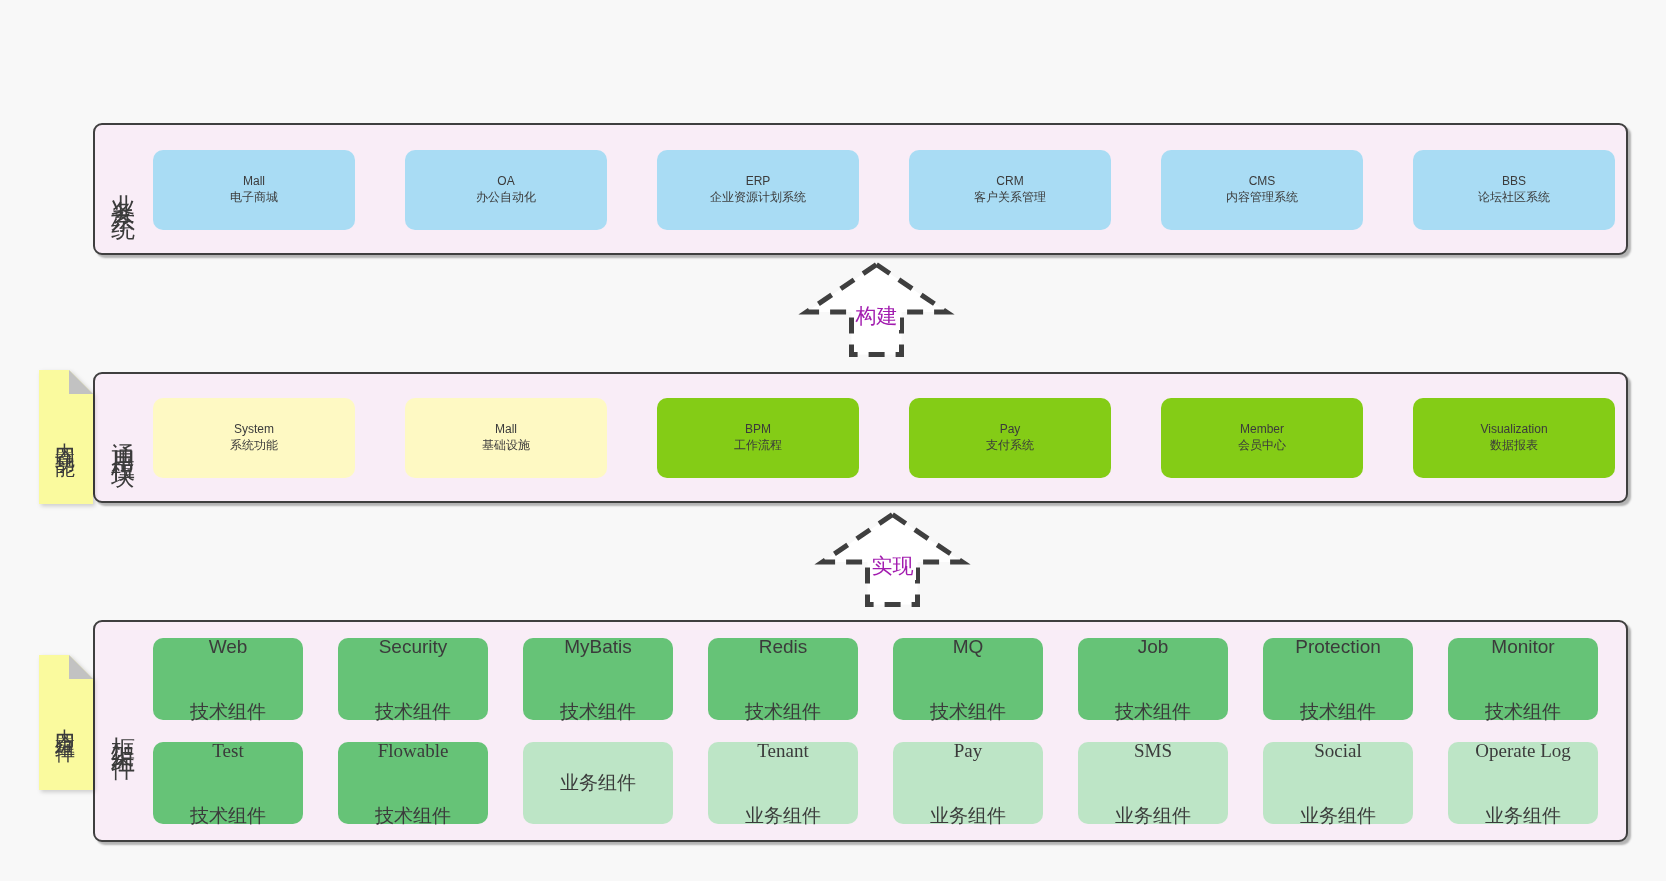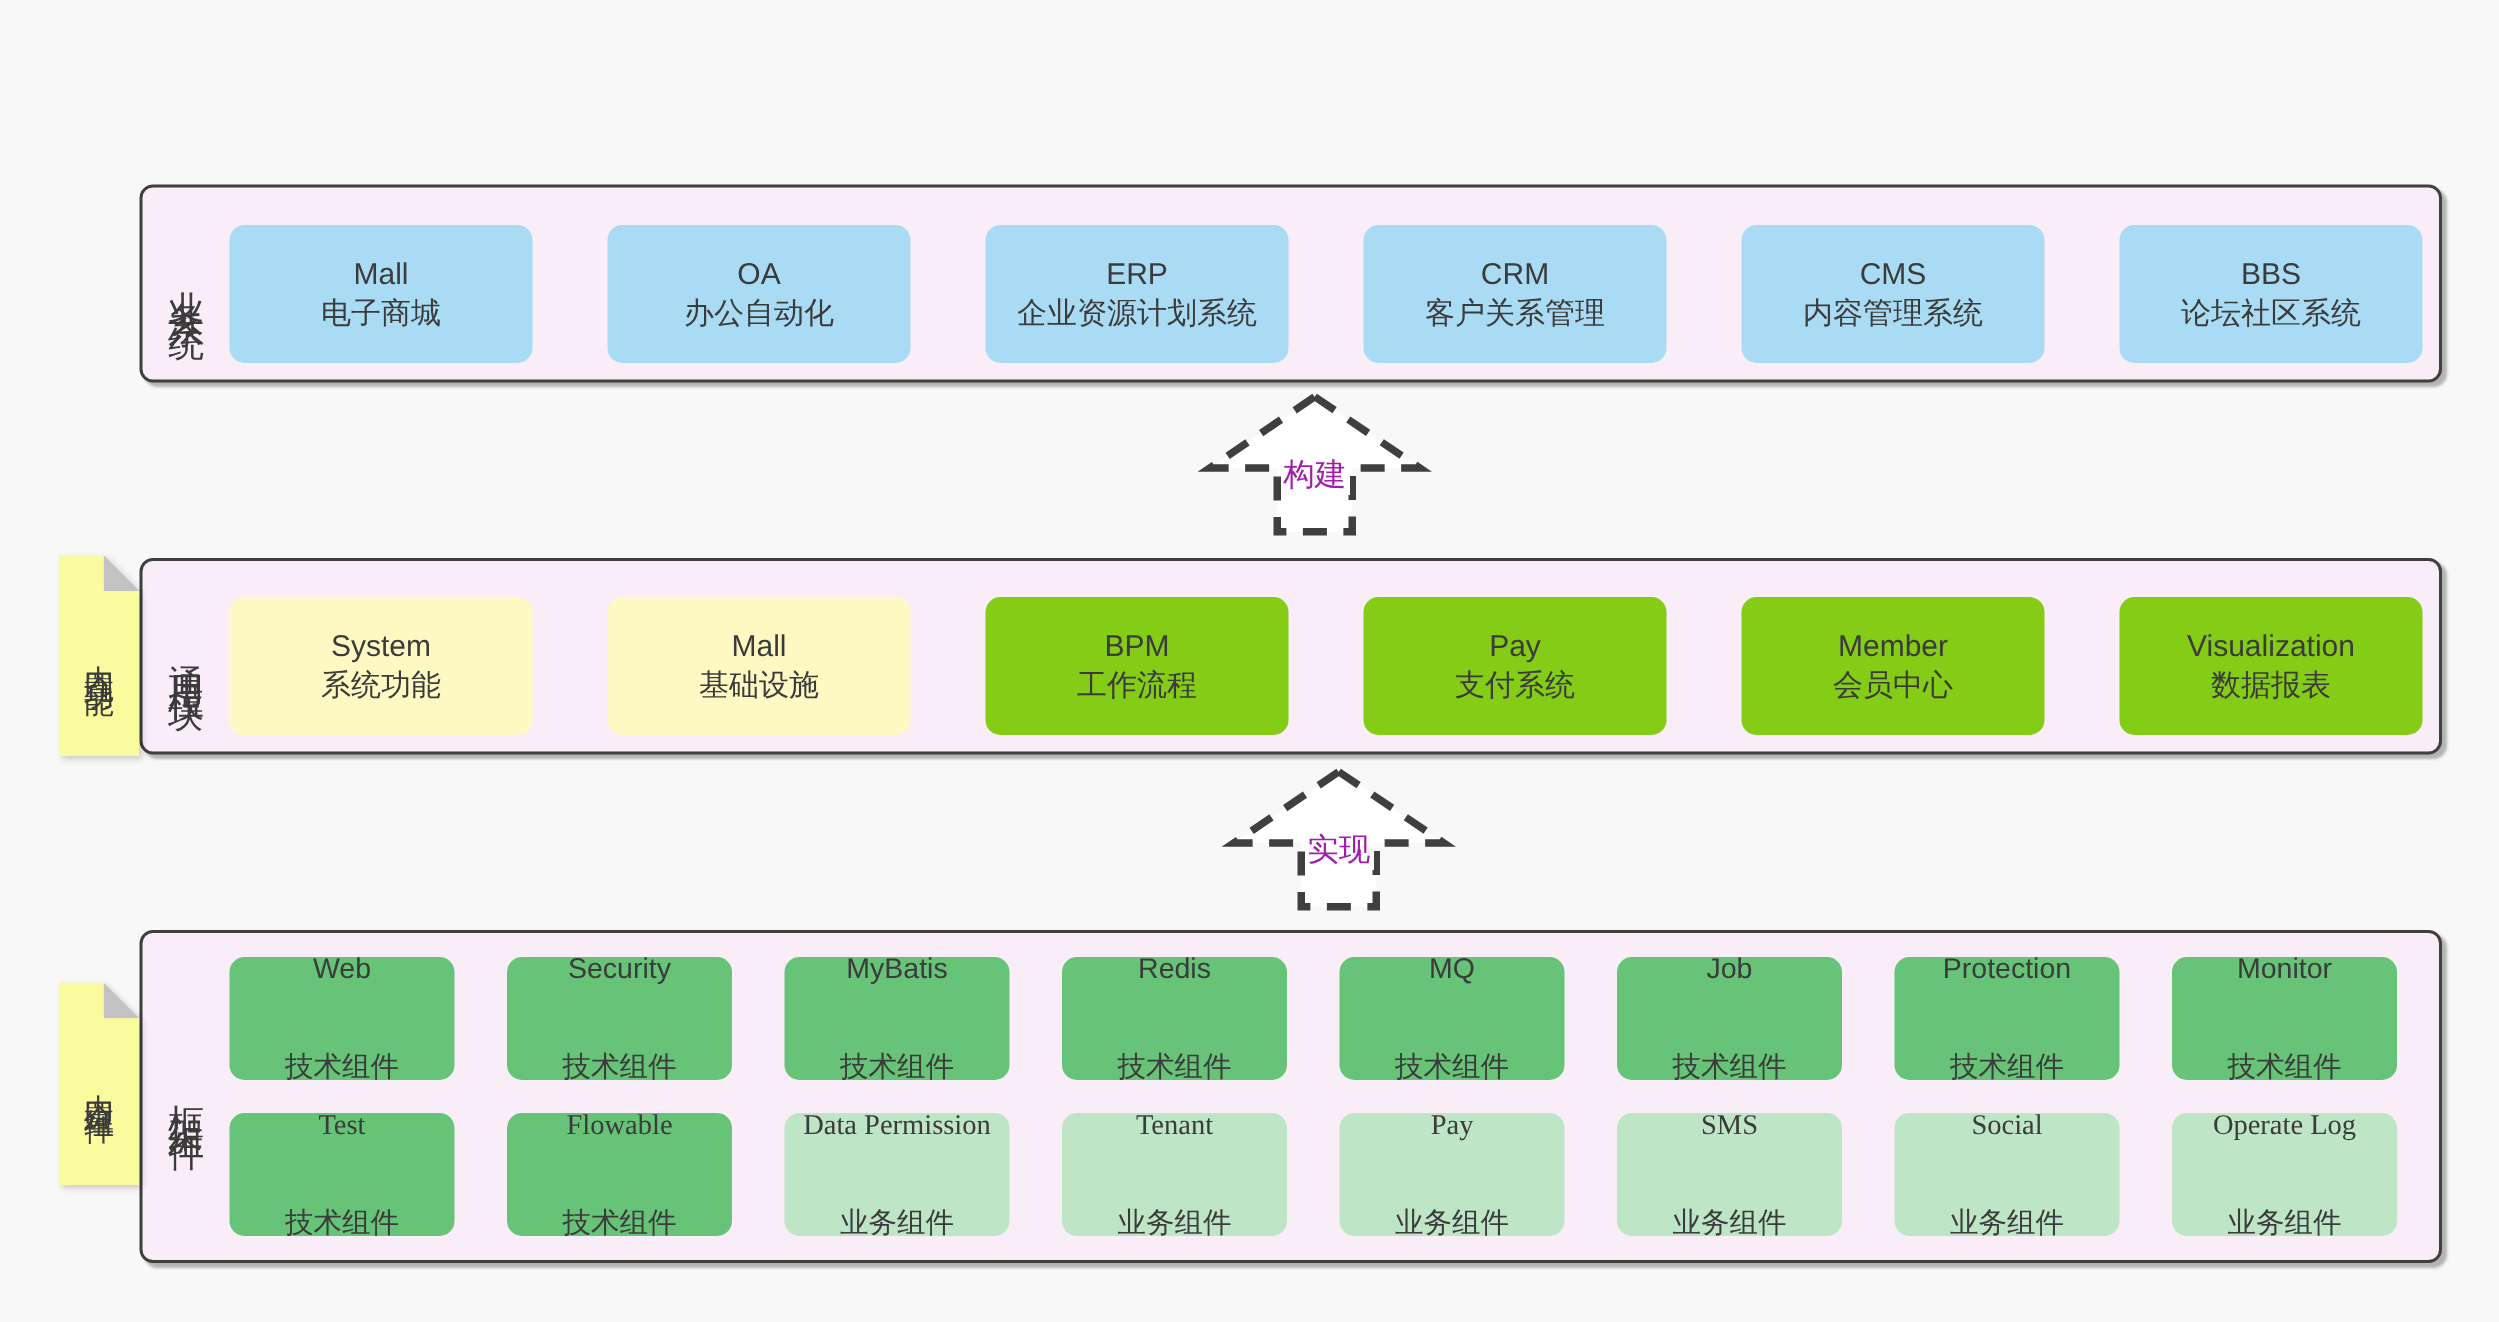--- a/index.html
+++ b/index.html
@@ -53,21 +53,21 @@
 
   .box{
     border-radius:10px;
     display:flex;flex-direction:column;
     align-items:center;justify-content:center;
     text-align:center;
     line-height:1.32;
     box-sizing:border-box;
     padding:2px 6px;
   }
-  .row-wide .box{width:202px;height:92px;font-size:20px;}
+  .row-wide .box{width:202px;height:80px;font-size:12px;}
   .row-narrow .box{width:150px;height:82px;font-size:19px;gap:40px;}
   .box.blue{background:#a9dcf4;}
   .box.red{background:#fef9c3;}
   .box.pink{background:#84cc16;}
   .box.green{background:#66c377;}
   .box.green-light{background:#bde5c6;}
   .box-title,.box-subtitle{width:100%;}
 
   
   .tab{
@@ -231,21 +231,20 @@
     <div class="row row-narrow" id="framework-row-2">
         <div class="box green">
           <div class="box-title">Test</div>
           <div class="box-subtitle">技术组件</div>
         </div>
         <div class="box green">
           <div class="box-title">Flowable</div>
           <div class="box-subtitle">技术组件</div>
         </div>
         <div class="box green-light">
-          <div class="box-title">Data Permission</div>
           <div class="box-subtitle">业务组件</div>
         </div>
         <div class="box green-light">
           <div class="box-title">Tenant</div>
           <div class="box-subtitle">业务组件</div>
         </div>
         <div class="box green-light">
           <div class="box-title">Pay</div>
           <div class="box-subtitle">业务组件</div>
         </div>

